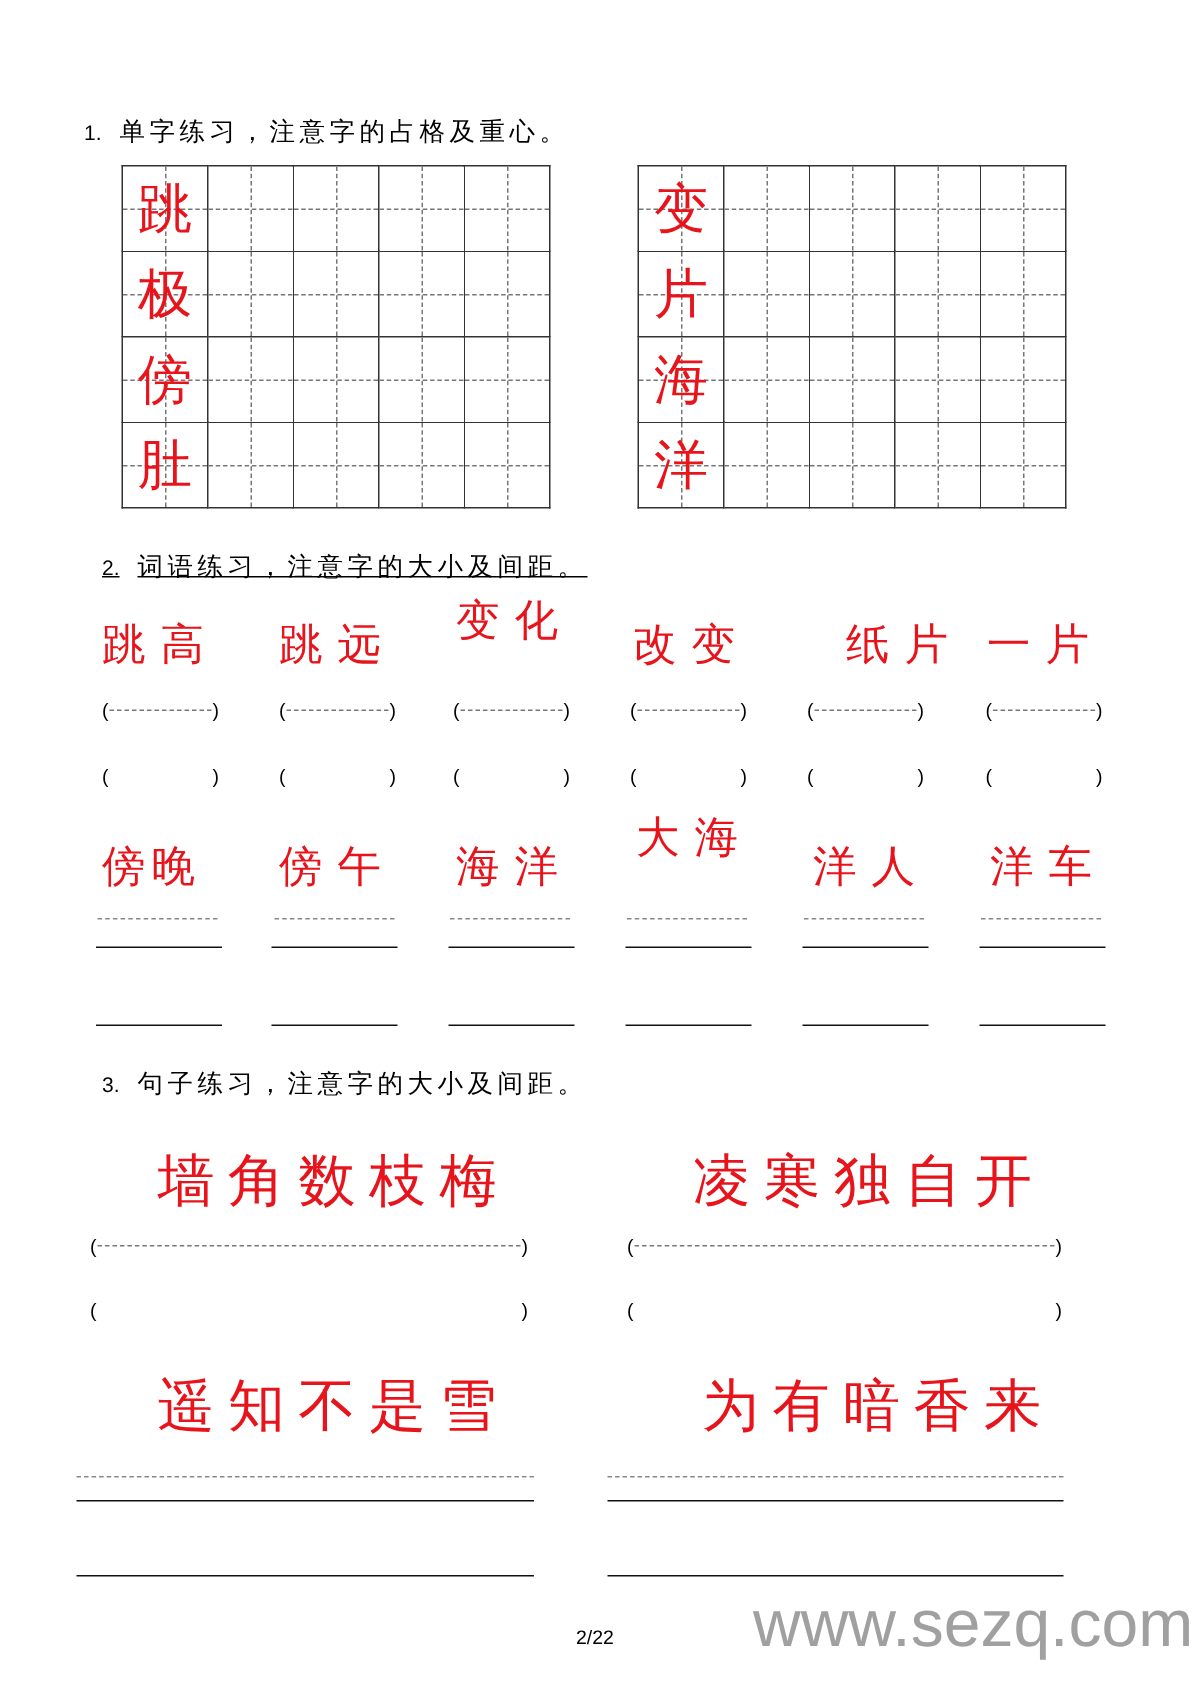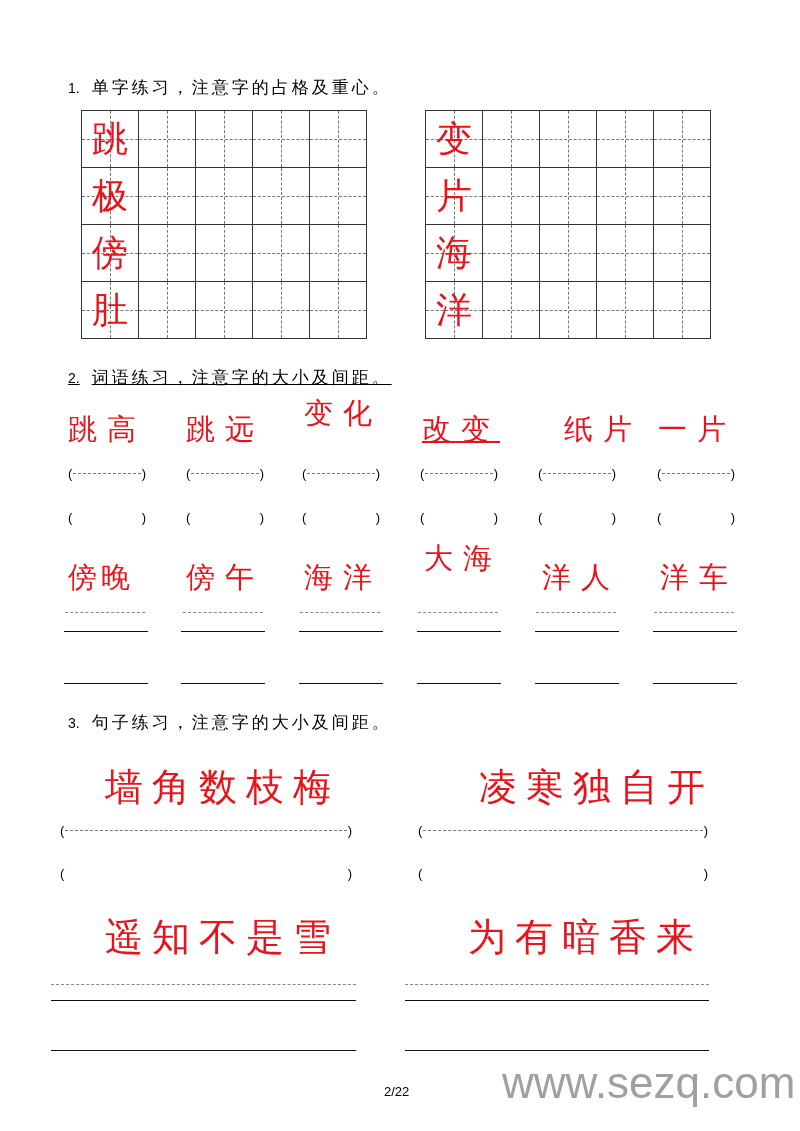--- a/index.html
+++ b/index.html
@@ -18,21 +18,21 @@
   .paren .gap{flex:1;}
   .dline{position:absolute;border-top:1px dashed #888;}
   .sline{position:absolute;border-top:1.5px solid #111;}
   .sentence{position:absolute;color:#e8141c;font-family:"DejaVu Serif",serif;font-size:38px;letter-spacing:9px;white-space:nowrap;}
   .pagenum{position:absolute;font-family:"Liberation Sans",sans-serif;font-size:13px;}
   .watermark{position:absolute;font-family:"Liberation Sans",sans-serif;font-size:44px;color:#a0a0a0;}
 </style>
 </head>
 <body>
 
-<div class="heading" style="left:68px;top:76px;">
+<div class="heading" style="left:56px;top:76px;">
   <span class="num">1.</span><span>单字练习，注意字的占格及重心。</span>
 </div>
 
 <table class="grid" style="left:81px;top:110px;">
   <tbody>
       <tr>
         <td>
           <div class="hl"></div>
           <div class="vl"></div>
           <div class="ch">跳</div>
@@ -223,21 +223,21 @@
 </tbody>
   </table>
 
 <div class="heading" style="left:68px;top:366px;text-decoration:underline;">
   <span class="num">2.</span><span>词语练习，注意字的大小及间距。</span>
 </div>
 
 <div class="word" style="left:68px;top:410px;">跳高</div>
 <div class="word" style="left:186px;top:410px;">跳远</div>
 <div class="word" style="left:304px;top:394px;">变化</div>
-<div class="word" style="left:422px;top:410px;text-decoration:underline;">改变</div>
+<div class="word" style="left:422px;top:410px;">改变</div>
 <div class="word" style="left:540px;top:410px;margin-left:24px;">纸片</div>
 <div class="word" style="left:658px;top:410px;">一片</div>
 
 <div class="paren" style="left:68px;top:466px;width:78px;">
     <span>(</span>
     <span class="dash"></span>
     <span>)</span>
   </div>
 <div class="paren" style="left:186px;top:466px;width:78px;">
     <span>(</span>
@@ -322,21 +322,21 @@
 <div class="sline" style="left:299px;top:683px;width:84px;"></div>
 <div class="sline" style="left:417px;top:683px;width:84px;"></div>
 <div class="sline" style="left:535px;top:683px;width:84px;"></div>
 <div class="sline" style="left:653px;top:683px;width:84px;"></div>
 
 <div class="heading" style="left:68px;top:711px;">
   <span class="num">3.</span><span>句子练习，注意字的大小及间距。</span>
 </div>
 
 <div class="sentence" style="left:105px;top:762px;">墙角数枝梅</div>
-<div class="sentence" style="left:479px;top:762px;">凌寒独自开</div>
+<div class="sentence" style="left:462px;top:762px;">凌寒独自开</div>
 
 <div class="paren" style="left:60px;top:823px;width:292px;">
     <span>(</span>
     <span class="dash"></span>
     <span>)</span>
   </div>
 <div class="paren" style="left:418px;top:823px;width:290px;">
     <span>(</span>
     <span class="dash"></span>
     <span>)</span>

